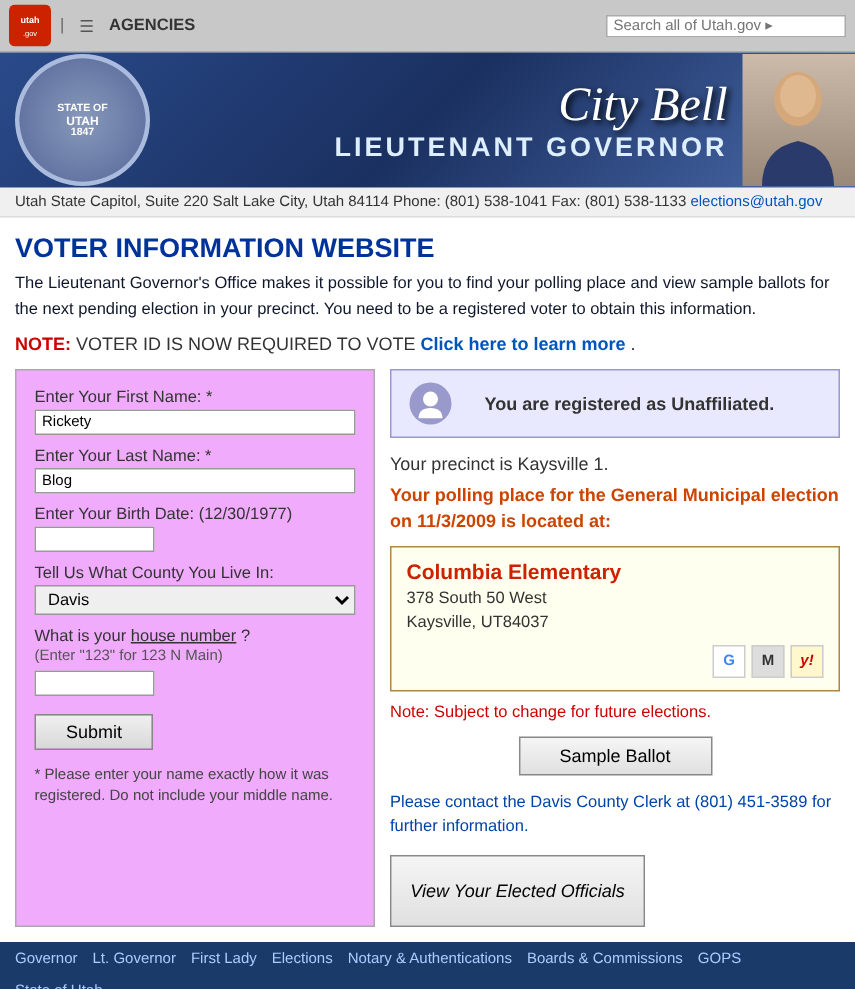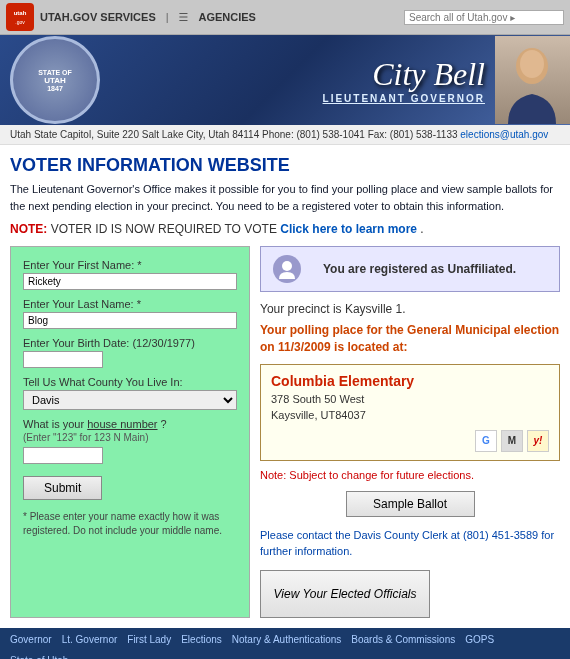--- a/index.html
+++ b/index.html
@@ -64,25 +64,24 @@
       padding-right: 10px;
     }
     .header-banner .title-area .name {
       font-family: Georgia, serif;
       font-size: 32px;
       color: #fff;
       text-shadow: 2px 2px 4px #000;
       font-style: italic;
     }
     .header-banner .title-area .subtitle {
-      font-size: 10px;
+      font-size: 18px;
       color: #ddeeff;
       letter-spacing: 2px;
       font-weight: bold;
-      text-decoration: underline;
     }
     .header-banner .photo {
       width: 75px; height: 88px;
       background: linear-gradient(180deg, #ccbbaa, #998877);
       overflow: hidden;
       display: flex; align-items: flex-end; justify-content: center;
     }
     .header-banner .photo svg { width: 65px; height: 80px; }
 
     
@@ -130,21 +129,21 @@
     .main-content {
       display: flex;
       gap: 10px;
       padding: 0 10px 10px;
     }
 
     
     .form-panel {
       width: 240px;
       border: 1px solid #aaa;
-      background: #86efac;
+      background: #f0abfc;
       padding: 12px;
       flex-shrink: 0;
     }
     .form-panel label {
       display: block;
       font-size: 11px;
       margin-bottom: 2px;
       color: #333;
     }
     .form-panel input[type="text"] {
@@ -310,21 +309,20 @@
 
 <div class="top-nav">
   <div class="utah-logo">
     <svg viewBox="0 0 28 28" width="28" height="28">
       <rect width="28" height="28" fill="#cc2200" rx="4"></rect>
       <text x="14" y="12" text-anchor="middle" fill="#fff" font-size="6" font-weight="bold">utah</text>
       <text x="14" y="21" text-anchor="middle" fill="#fff" font-size="5">.gov</text>
     </svg>
   </div>
   <div class="nav-links">
-    <a>UTAH.GOV SERVICES</a>
     <span style="color:#666">|</span>
     <span style="color:#555">☰</span>
     <a>AGENCIES</a>
   </div>
   <div class="search-box">
     <input type="text" style="border: none; outline: none; font-size: 10px; color: rgb(136, 136, 136); width: 140px;" placeholder="Search all of Utah.gov ▸">
   </div>
 </div>
 
 <div class="header-banner">

